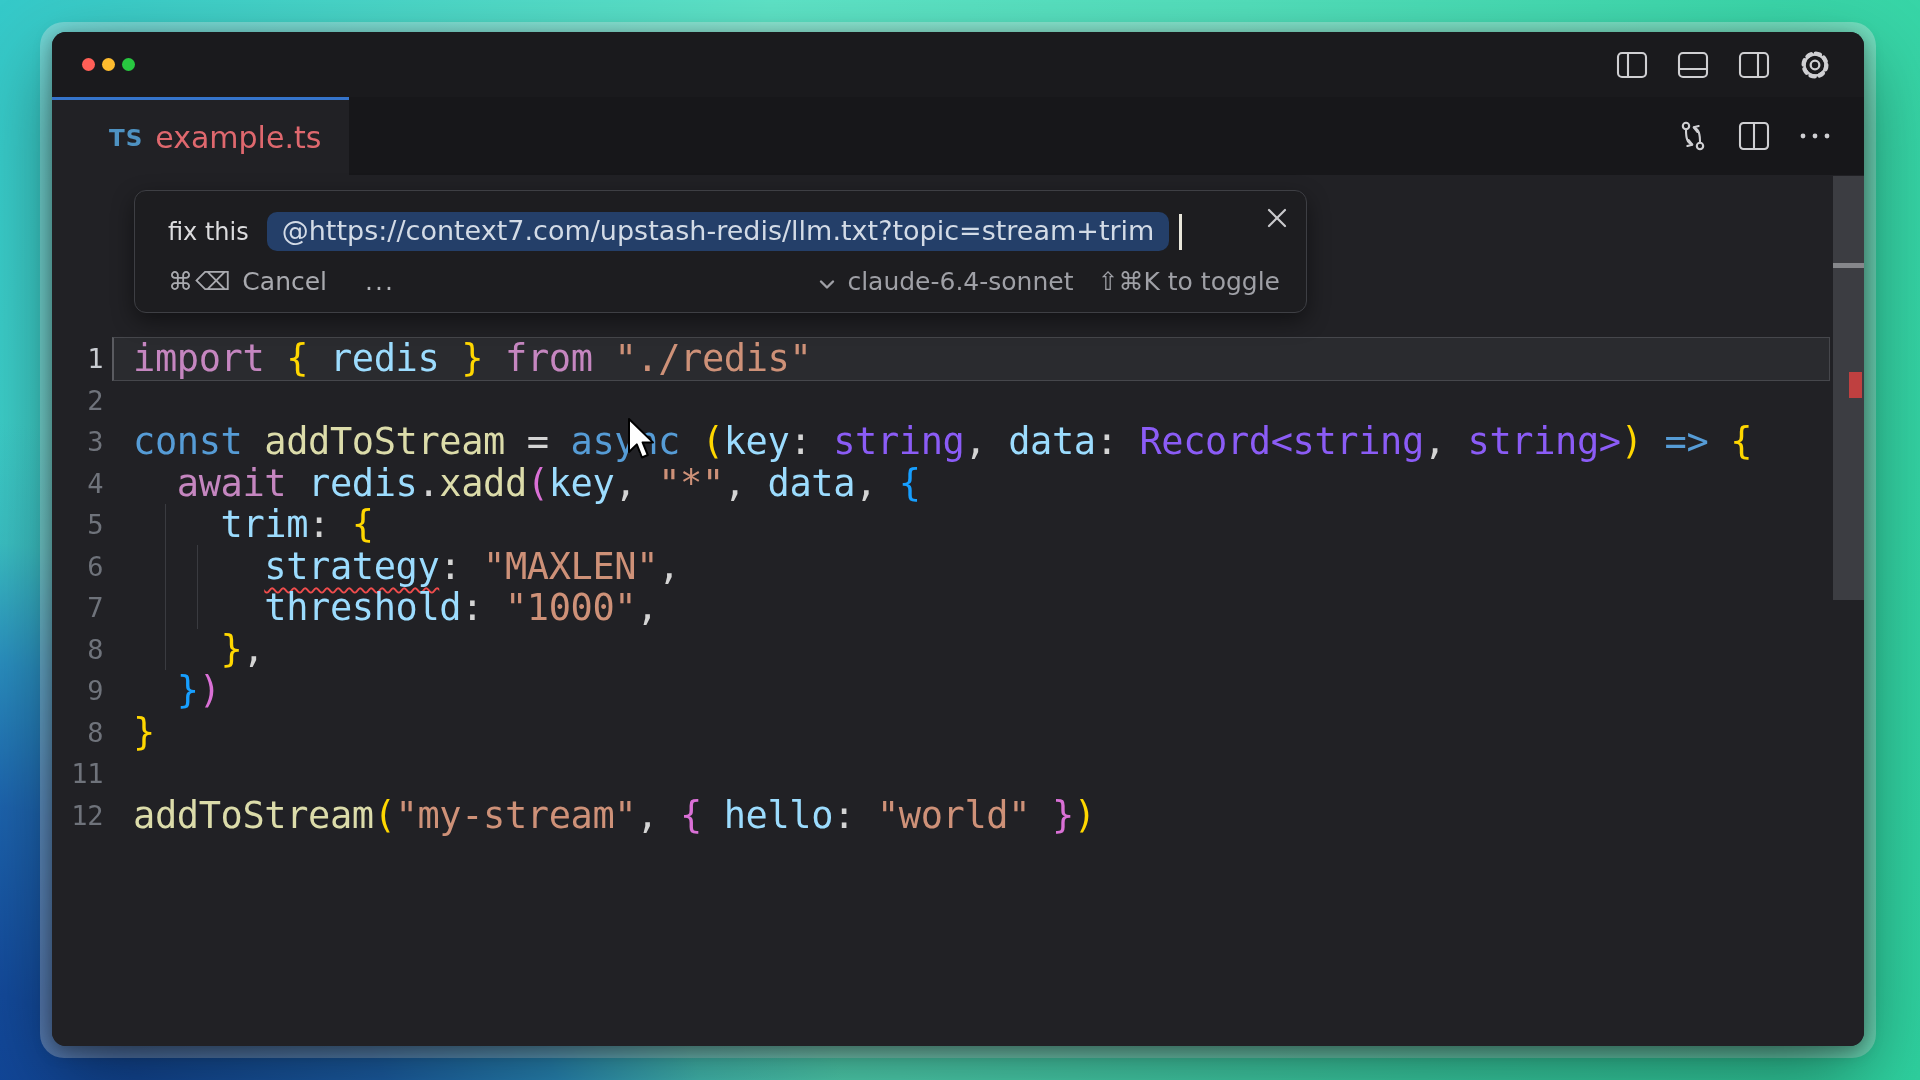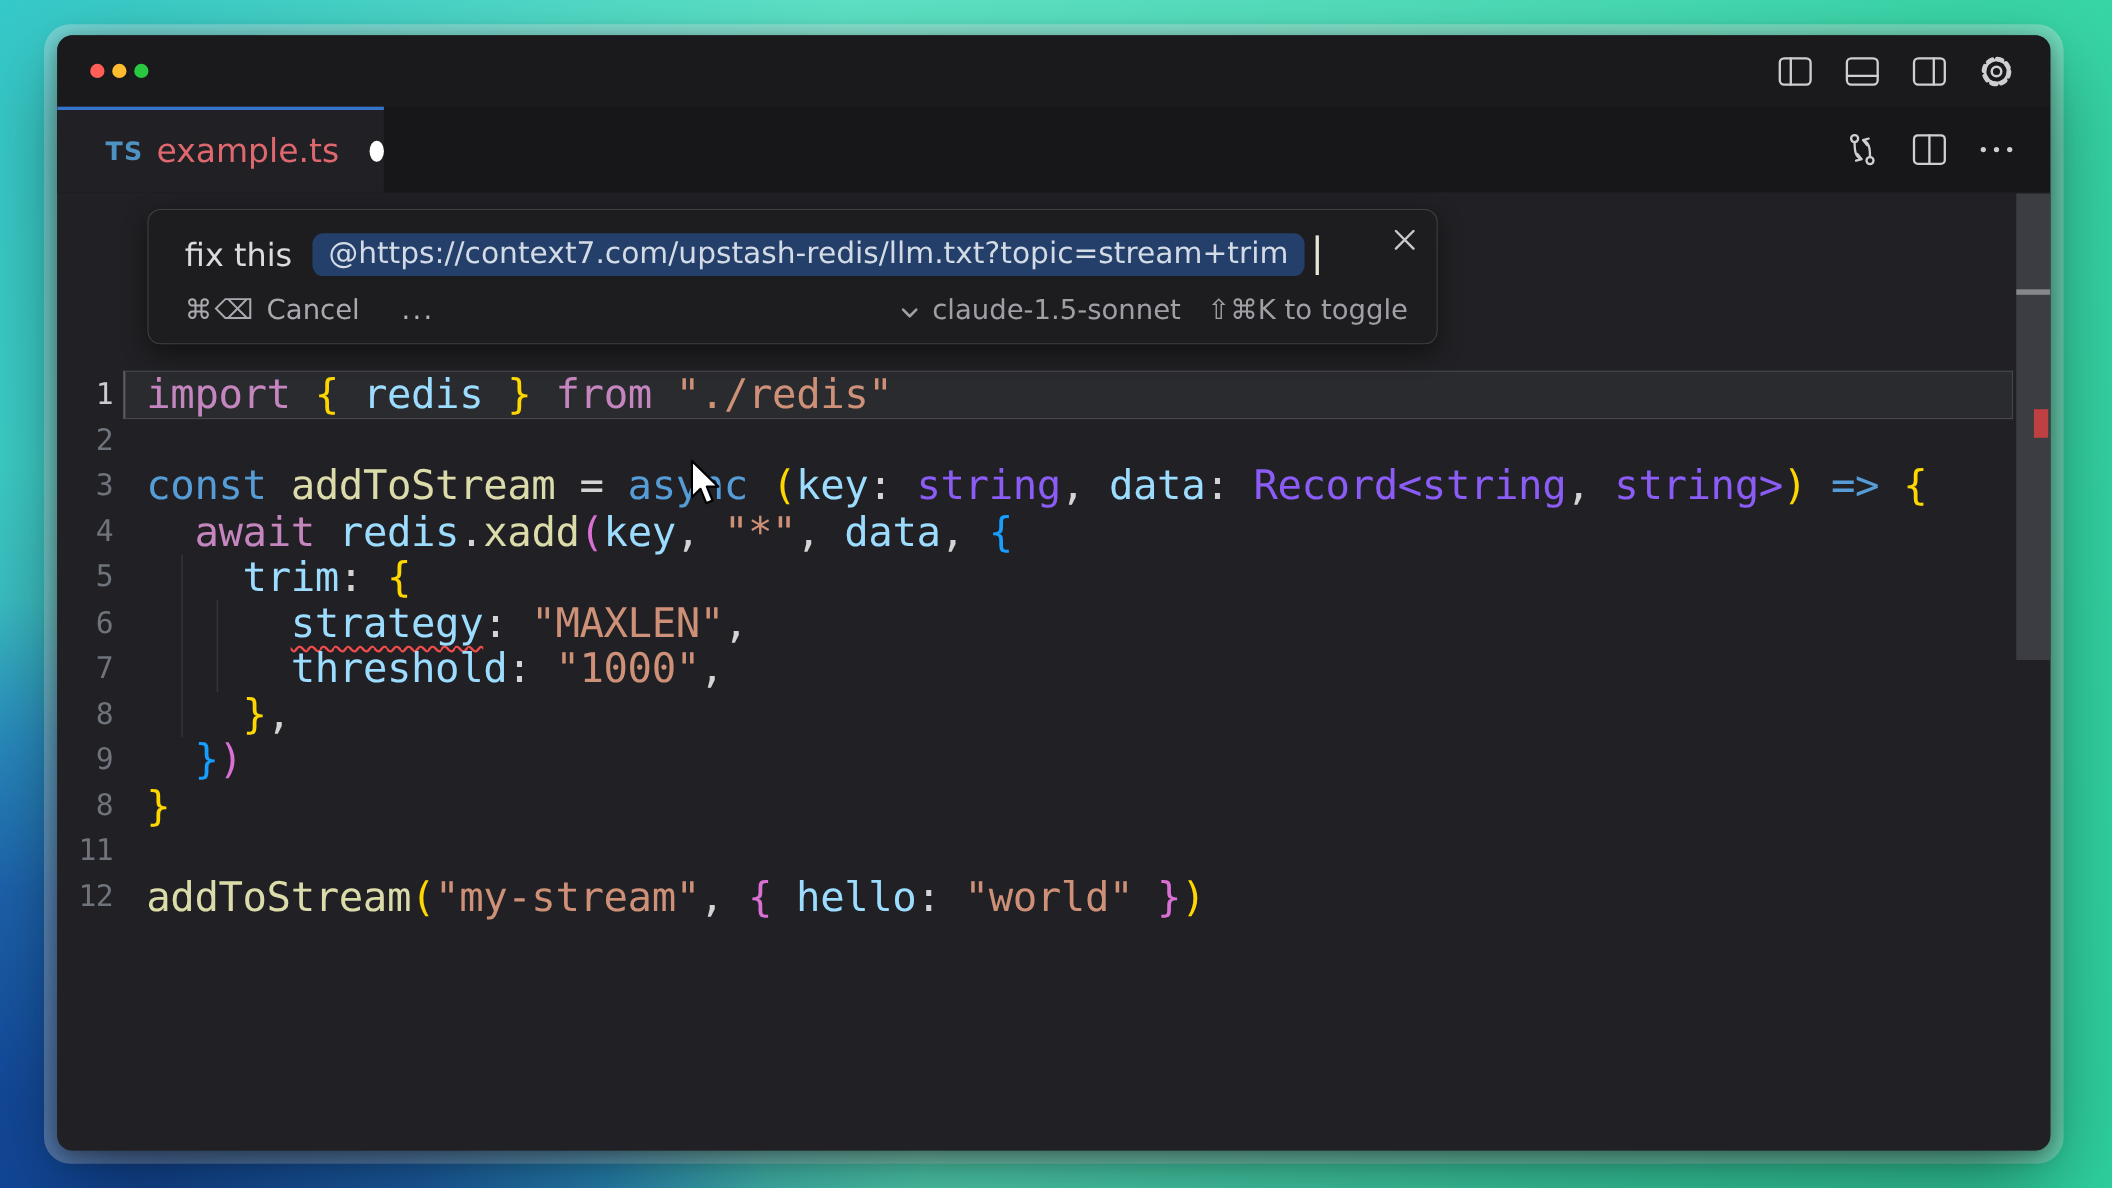--- a/index.html
+++ b/index.html
@@ -30,21 +30,21 @@
   .traffic{ display:flex; gap:7px; padding-left:30px; }
   .tl{ width:13px; height:13px; border-radius:50%; }
   .tl.red{ background:#ff5f57; } .tl.yellow{ background:#febc2e; } .tl.green{ background:#28c840; }
   .titlebar-icons{ margin-left:auto; display:flex; align-items:center; gap:27px; padding-right:32px; }
   .tb-icon{ width:34px; height:34px; display:flex; align-items:center; justify-content:center; cursor:default; }
   .tb-icon svg{ stroke:#cfcfd2; fill:none; stroke-width:2.1; stroke-linecap:round; stroke-linejoin:round; }
   
   .tabbar{ height:78px; background:#17171a; display:flex; align-items:stretch; position:relative; }
   .tab{
     width:297px; background:#212125; border-top:3px solid #3574cb;
-    display:flex; align-items:center; padding-left:44px; position:relative;
+    display:flex; align-items:center; padding-left:57px; position:relative;
   }
   .ts-icon{ color:#4e92c2; font-weight:bold; font-size:23px; letter-spacing:1px; }
   .tab-label{ color:#df686e; font-size:30px; margin-left:12px; }
   .mod-dot{ width:19px; height:19px; border-radius:50%; background:#ffffff; margin-left:28px; }
   .editor-actions{ margin-left:auto; display:flex; align-items:center; gap:27px; padding-right:32px; }
   
   .editor{ position:absolute; left:0; top:143px; right:0; bottom:0; background:#212125; }
   .indent-guide{ position:absolute; width:1px; background:#3a3b40; }
   #guide-1{ left:113px; top:329px; height:166px; }
   #guide-2{ left:145px; top:370px; height:84px; }
@@ -74,21 +74,21 @@
   .scrollbar-thumb{ position:absolute; right:0; top:1px; width:31px; height:424px; background:#3c3d42; }
   .ruler-cursor-mark{ position:absolute; right:0; top:88px; width:31px; height:5px; background:#86878b; }
   .ruler-error-mark{ position:absolute; right:2px; top:197px; width:13px; height:26px; background:#bf4040; }
   
   .kprompt{
     position:absolute; left:82px; top:15px; width:1173px; height:123px;
     background:#1d1d20; border:1px solid #3e3f44; border-radius:12px;
     box-shadow:0 8px 22px rgba(0,0,0,.45); z-index:5;
   }
   .kp-row1{ position:absolute; left:33px; top:21px; right:60px; display:flex; align-items:center; }
-  .kp-instruction{ color:#dcdcde; font-size:29px; }
+  .kp-instruction{ color:#dcdcde; font-size:24px; }
   .kp-pill{
     margin-left:18px; background:#243f69; color:#d3dbe6; font-size:27px;
     padding:3px 15px 5px 15px; border-radius:10px; white-space:nowrap;
   }
   .kp-caret{ width:3px; height:36px; background:#e8e6da; margin-left:10px; }
   .kp-close{ position:absolute; top:12px; right:14px; width:30px; height:30px;
     display:flex; align-items:center; justify-content:center; }
   .kp-close svg{ stroke:#c9c9cc; stroke-width:2.2; stroke-linecap:round; }
   .kp-row2{
     position:absolute; left:33px; right:26px; bottom:16px;
@@ -254,21 +254,21 @@
       <div class="kp-row2">
         <span class="kp-shortcut">⌘⌫</span>
         <span class="kp-cancel">Cancel</span>
         <span class="kp-more">...</span>
         <span class="kp-right">
           <span class="kp-chevron">
             <svg width="16" height="11" viewBox="0 0 16 11">
                 <polyline points="2,2.5 8,8.5 14,2.5"></polyline>
               </svg>
           </span>
-          <span>claude-1.5-sonnet</span>
+          <span>claude-6.4-sonnet</span>
         </span>
         <span class="kp-toggle">⇧⌘K to toggle</span>
       </div>
     </div>
 
     <div class="mouse">
       <svg width="32" height="44" viewBox="0 0 32 44">
         <path d="M3 1 L3 34 L10.8 26.4 L16 39.5 L21.8 37 L16.6 24.4 L27 24.4 Z" fill="#ffffff" stroke="#000000" stroke-width="2" stroke-linejoin="round"></path>
       </svg>
     </div>

